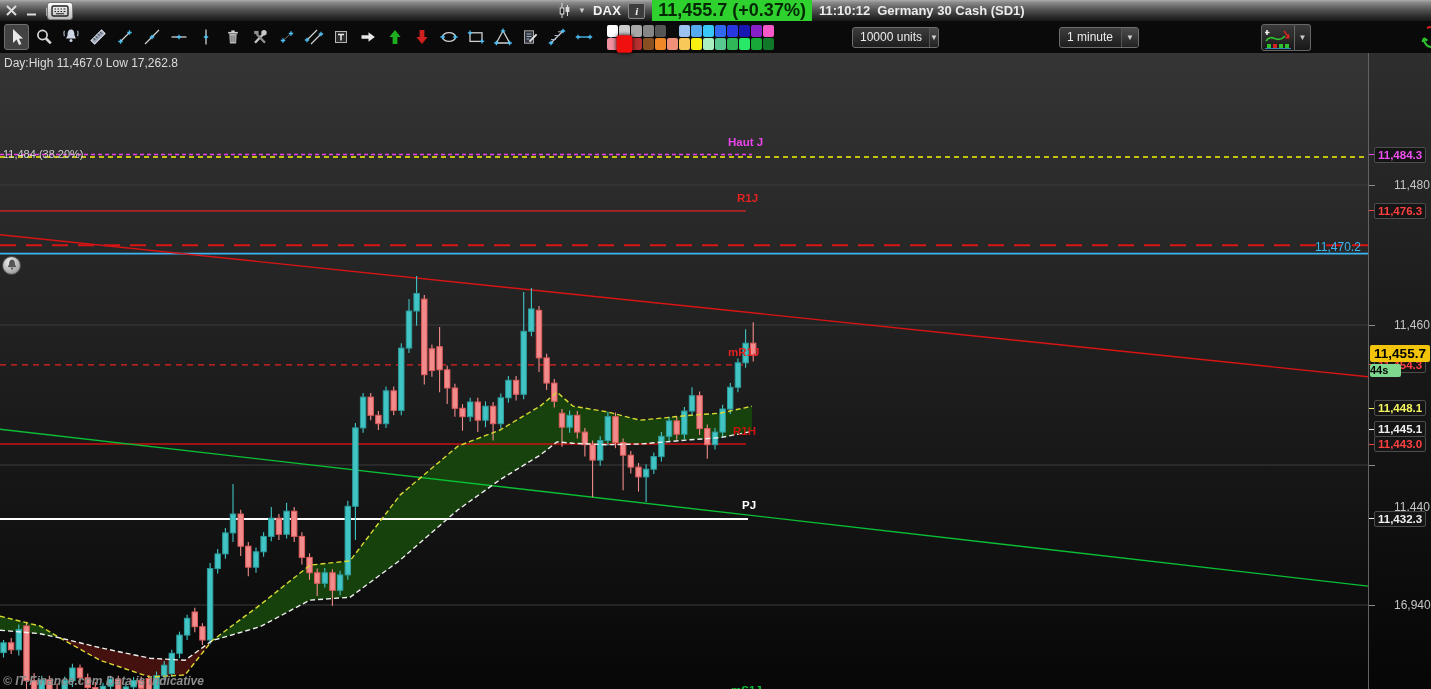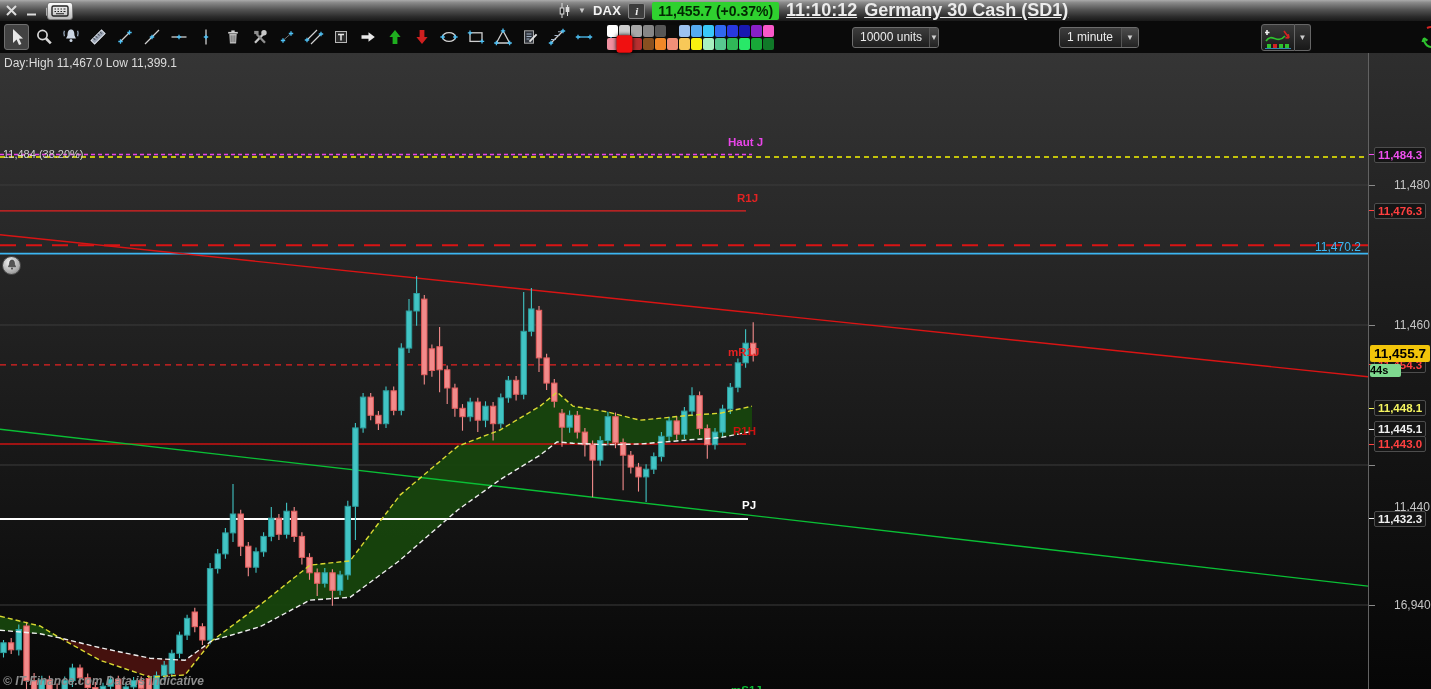--- a/index.html
+++ b/index.html
@@ -10,22 +10,22 @@
     background:linear-gradient(#ababab,#8a8a8a 12%,#555 45%,#2b2b2b 80%,#191919);}
   #winctrls{position:absolute;left:6px;top:3px;display:flex;gap:9px;align-items:center;height:14px;}
   #kbbtn{position:absolute;left:47px;top:2px;width:24px;height:16px;border-radius:3px;
     background:linear-gradient(#fdfdfd,#b9b9b9);border:1px solid #777;display:flex;align-items:center;justify-content:center;}
   #tbcenter{position:absolute;left:558px;top:0;height:21px;display:flex;align-items:center;gap:7px;}
   #tbsymbol{color:#f2f2f2;font-size:13px;font-weight:bold;letter-spacing:.3px;}
   #tbcaret{color:#c9c9c9;font-size:8px;}
   #infoicon{width:15px;height:14px;background:#3c3c3c;border:1px solid #8a8a8a;border-radius:2px;
     color:#f0f0f0;font-family:"Liberation Serif",serif;font-style:italic;font-weight:bold;font-size:11px;
     display:flex;align-items:center;justify-content:center;}
-  #pricebadge{background:#2fd12f;color:#032803;font-size:14px;font-weight:bold;padding:1px 6px;border-radius:2px;}
-  #tbtime,#tbname{color:#ececec;font-size:18px;font-weight:bold;text-decoration:underline;}
+  #pricebadge{background:#2fd12f;color:#032803;font-size:18px;font-weight:bold;padding:1px 6px;border-radius:2px;}
+  #tbtime,#tbname{color:#ececec;font-size:13px;font-weight:bold;}
 
   
   #toolbar{position:absolute;top:21px;left:0;width:100%;height:32px;background:#0a0a0a;border-bottom:1px solid #303030;}
   #tools{position:absolute;left:4px;top:3px;display:flex;gap:2px;}
   .tool{width:25px;height:26px;display:flex;align-items:center;justify-content:center;border-radius:3px;box-sizing:border-box;}
   .tool.selected{background:#424242;border:1px solid #6f6f6f;}
   #palette{position:absolute;left:607px;top:4px;display:grid;grid-template-columns:repeat(14,11px);grid-auto-rows:12px;gap:1px;}
   .swatch{width:11px;height:12px;border-radius:2px;}
   .swatch.selected{transform:scale(1.45);z-index:2;box-shadow:0 0 3px #000;}
   .select{position:absolute;top:6px;height:21px;background:linear-gradient(#3d3d3d,#1d1d1d);
@@ -537,21 +537,21 @@
         <polyline points="0,577.2 40,580.7 60,584.9 100,594.7 150,605.2 185,607.3 212,587.7 260,573.7 310,547.1 350,544.3 400,507.2 458,456.8 500,426.7 540,402.2 557,388.9 573,390.3 607,391.7 640,391.0 690,386.8 720,384.7 752,378.4" fill="none" stroke="#efefef" stroke-width="1.4" stroke-dasharray="5 3"></polyline>
         <text x="728" y="92.8" fill="#e845e8" font-size="11.5" font-family="Liberation Sans, sans-serif" font-weight="bold">Haut J</text>
         <text x="737" y="148.8" fill="#e32222" font-size="11.5" font-family="Liberation Sans, sans-serif" font-weight="bold">R1J</text>
         <text x="728" y="302.8" fill="#e32222" font-size="11.5" font-family="Liberation Sans, sans-serif" font-weight="bold">mR1J</text>
         <text x="733" y="381.9" fill="#cc1212" font-size="11.5" font-family="Liberation Sans, sans-serif" font-weight="bold">R1H</text>
         <text x="742" y="456.1" fill="#ffffff" font-size="11.5" font-family="Liberation Sans, sans-serif" font-weight="bold">PJ</text>
         <text x="731" y="640.9" fill="#0abf35" font-size="11.5" font-family="Liberation Sans, sans-serif" font-weight="bold">mS1J</text>
         <text x="1315" y="197.8" fill="#3cb6f2" font-size="12" font-family="Liberation Sans, sans-serif">11,470.2</text>
         <text x="3" y="105.4" fill="#cfcfcf" font-size="11" font-family="Liberation Sans, sans-serif">11,484 (38.20%)</text>
       </svg>
-    <div id="daylabel">Day:High 11,467.0 Low 11,399.1</div>
+    <div id="daylabel">Day:High 11,467.0 Low 17,262.8</div>
     <div id="bellmark" style="top: 203px;">
       <svg width="12" height="13">
         <path d="M6 1 C3.9 1 3.5 3 3.4 5.4 L2.4 7.8 H9.6 L8.6 5.4 C8.5 3 8.1 1 6 1 Z" fill="#555" stroke="#333" stroke-width=".6"></path>
         <circle cx="6" cy="9.6" r="1.1" fill="#555"></circle>
       </svg>
     </div>
     <div id="copyright">© IT-Finance.com Data is indicative</div>
   </div>
 
   <div id="axis">

